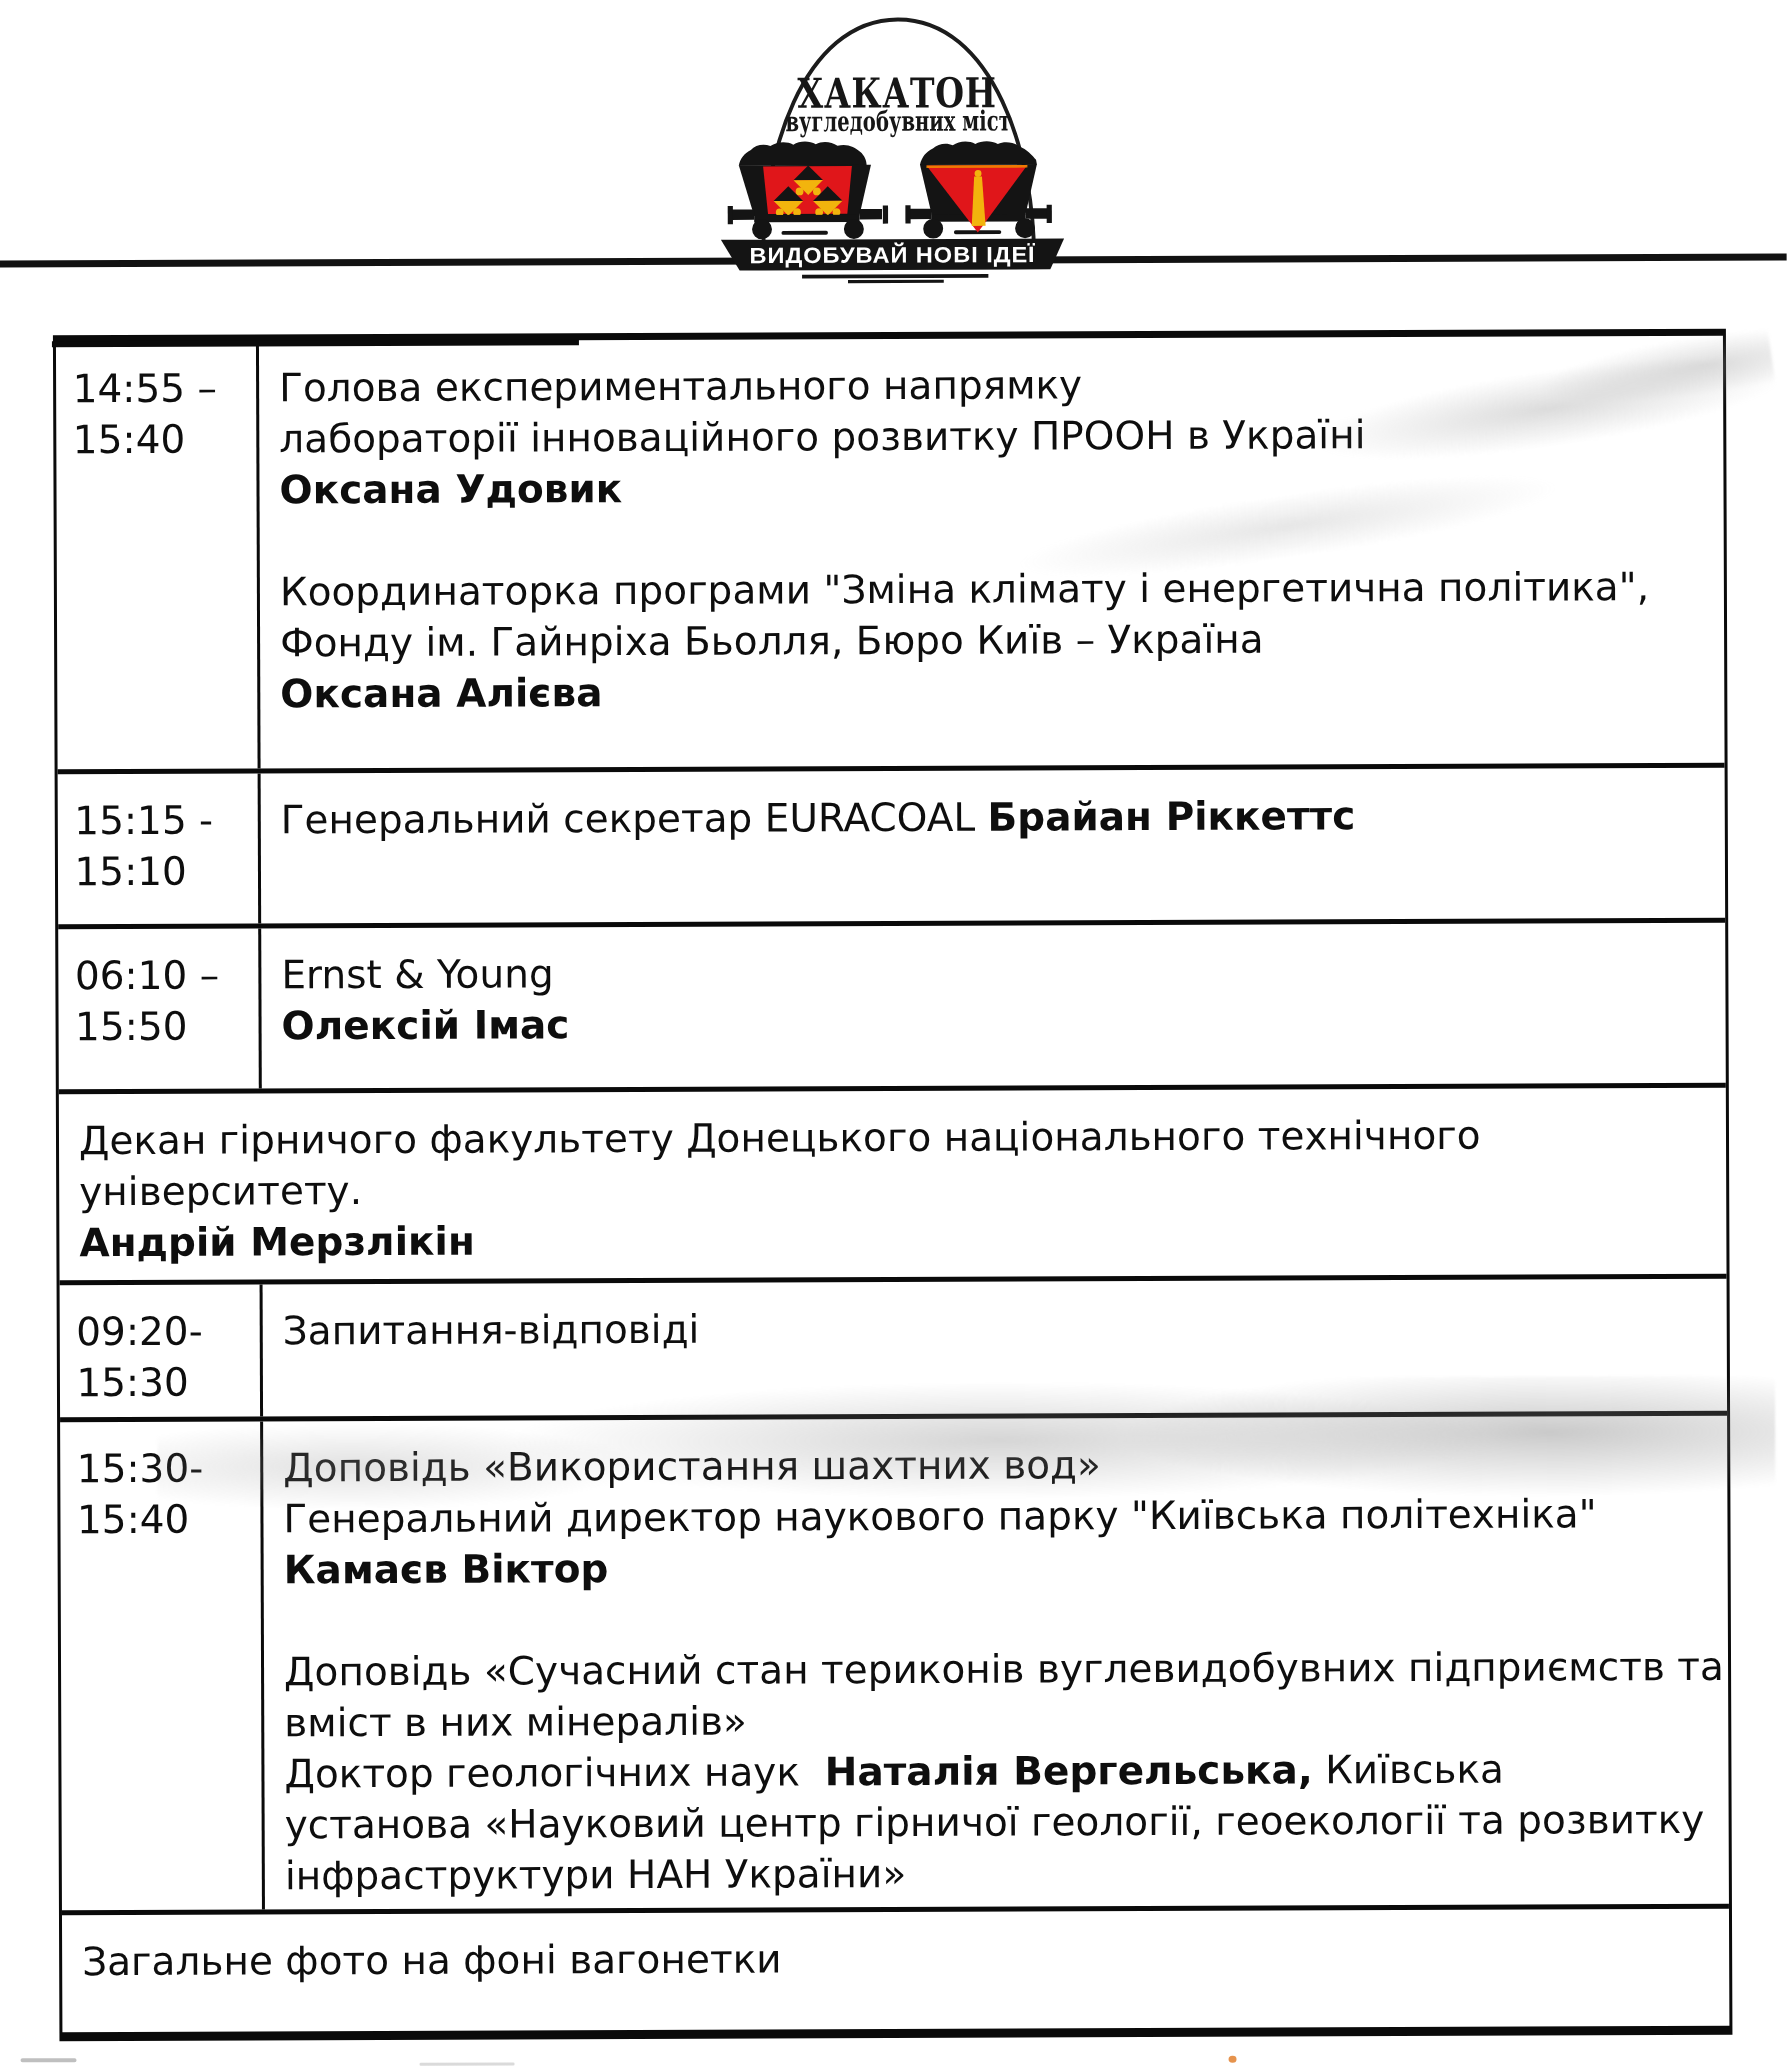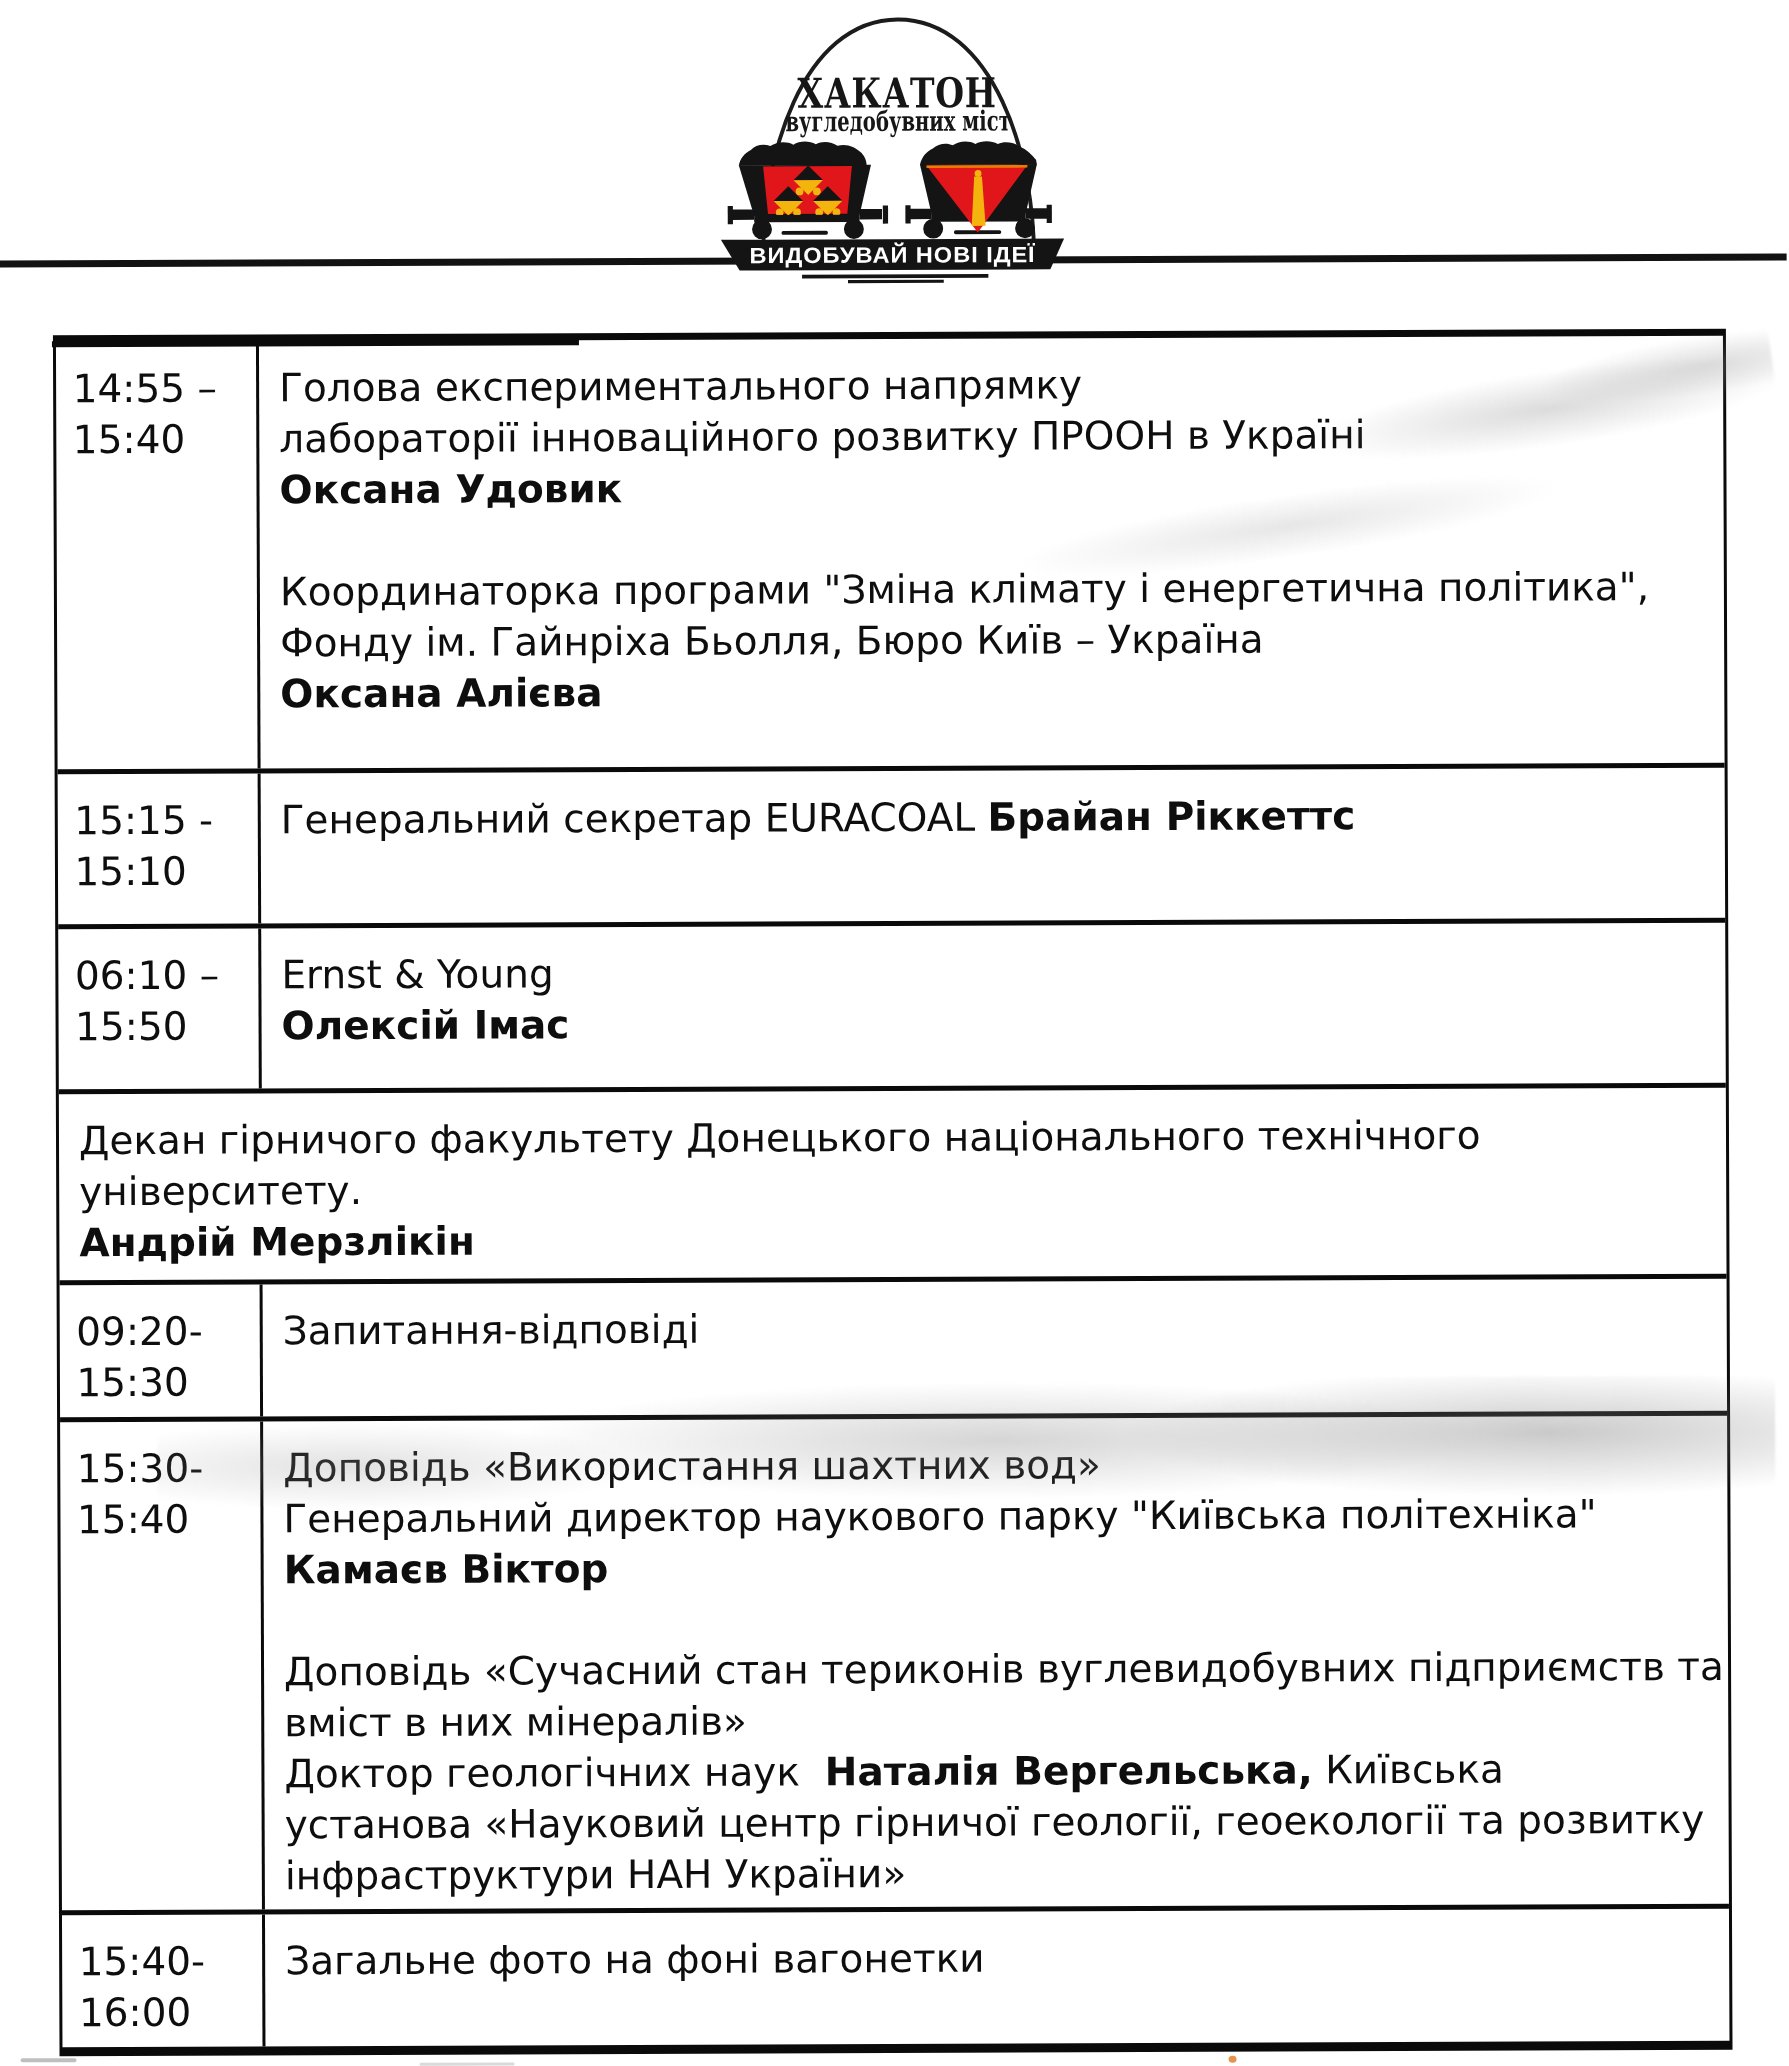--- a/index.html
+++ b/index.html
@@ -214,24 +214,20 @@
             <div class="line"><b>Камаєв Віктор</b></div>
             <div class="line">&nbsp;</div>
             <div class="line"><span>Доповідь «Сучасний стан териконів вуглевидобувних підприємств та</span></div>
             <div class="line"><span>вміст в них мінералів»</span></div>
             <div class="line"><span>Доктор геологічних наук &nbsp;</span><b>Наталія Вергельська,</b><span> Київська</span></div>
             <div class="line"><span>установа «Науковий центр гірничої геології, геоекології та розвитку</span></div>
             <div class="line"><span>інфраструктури НАН України»</span></div>
           </div>
         </div>
         <div class="row" style="min-height: 117px;">
-          <div class="cell time-cell">
-            <div class="tline">15:40-</div>
-            <div class="tline">16:00</div>
-          </div>
           <div class="cell desc-cell">
             <div class="line"><span>Загальне фото на фоні вагонетки</span></div>
           </div>
         </div>
       </div>
   </div>
 
   <div class="smudge smudge1"></div>
   <div class="smudge smudge2"></div>
   <div class="speck speck1"></div>

